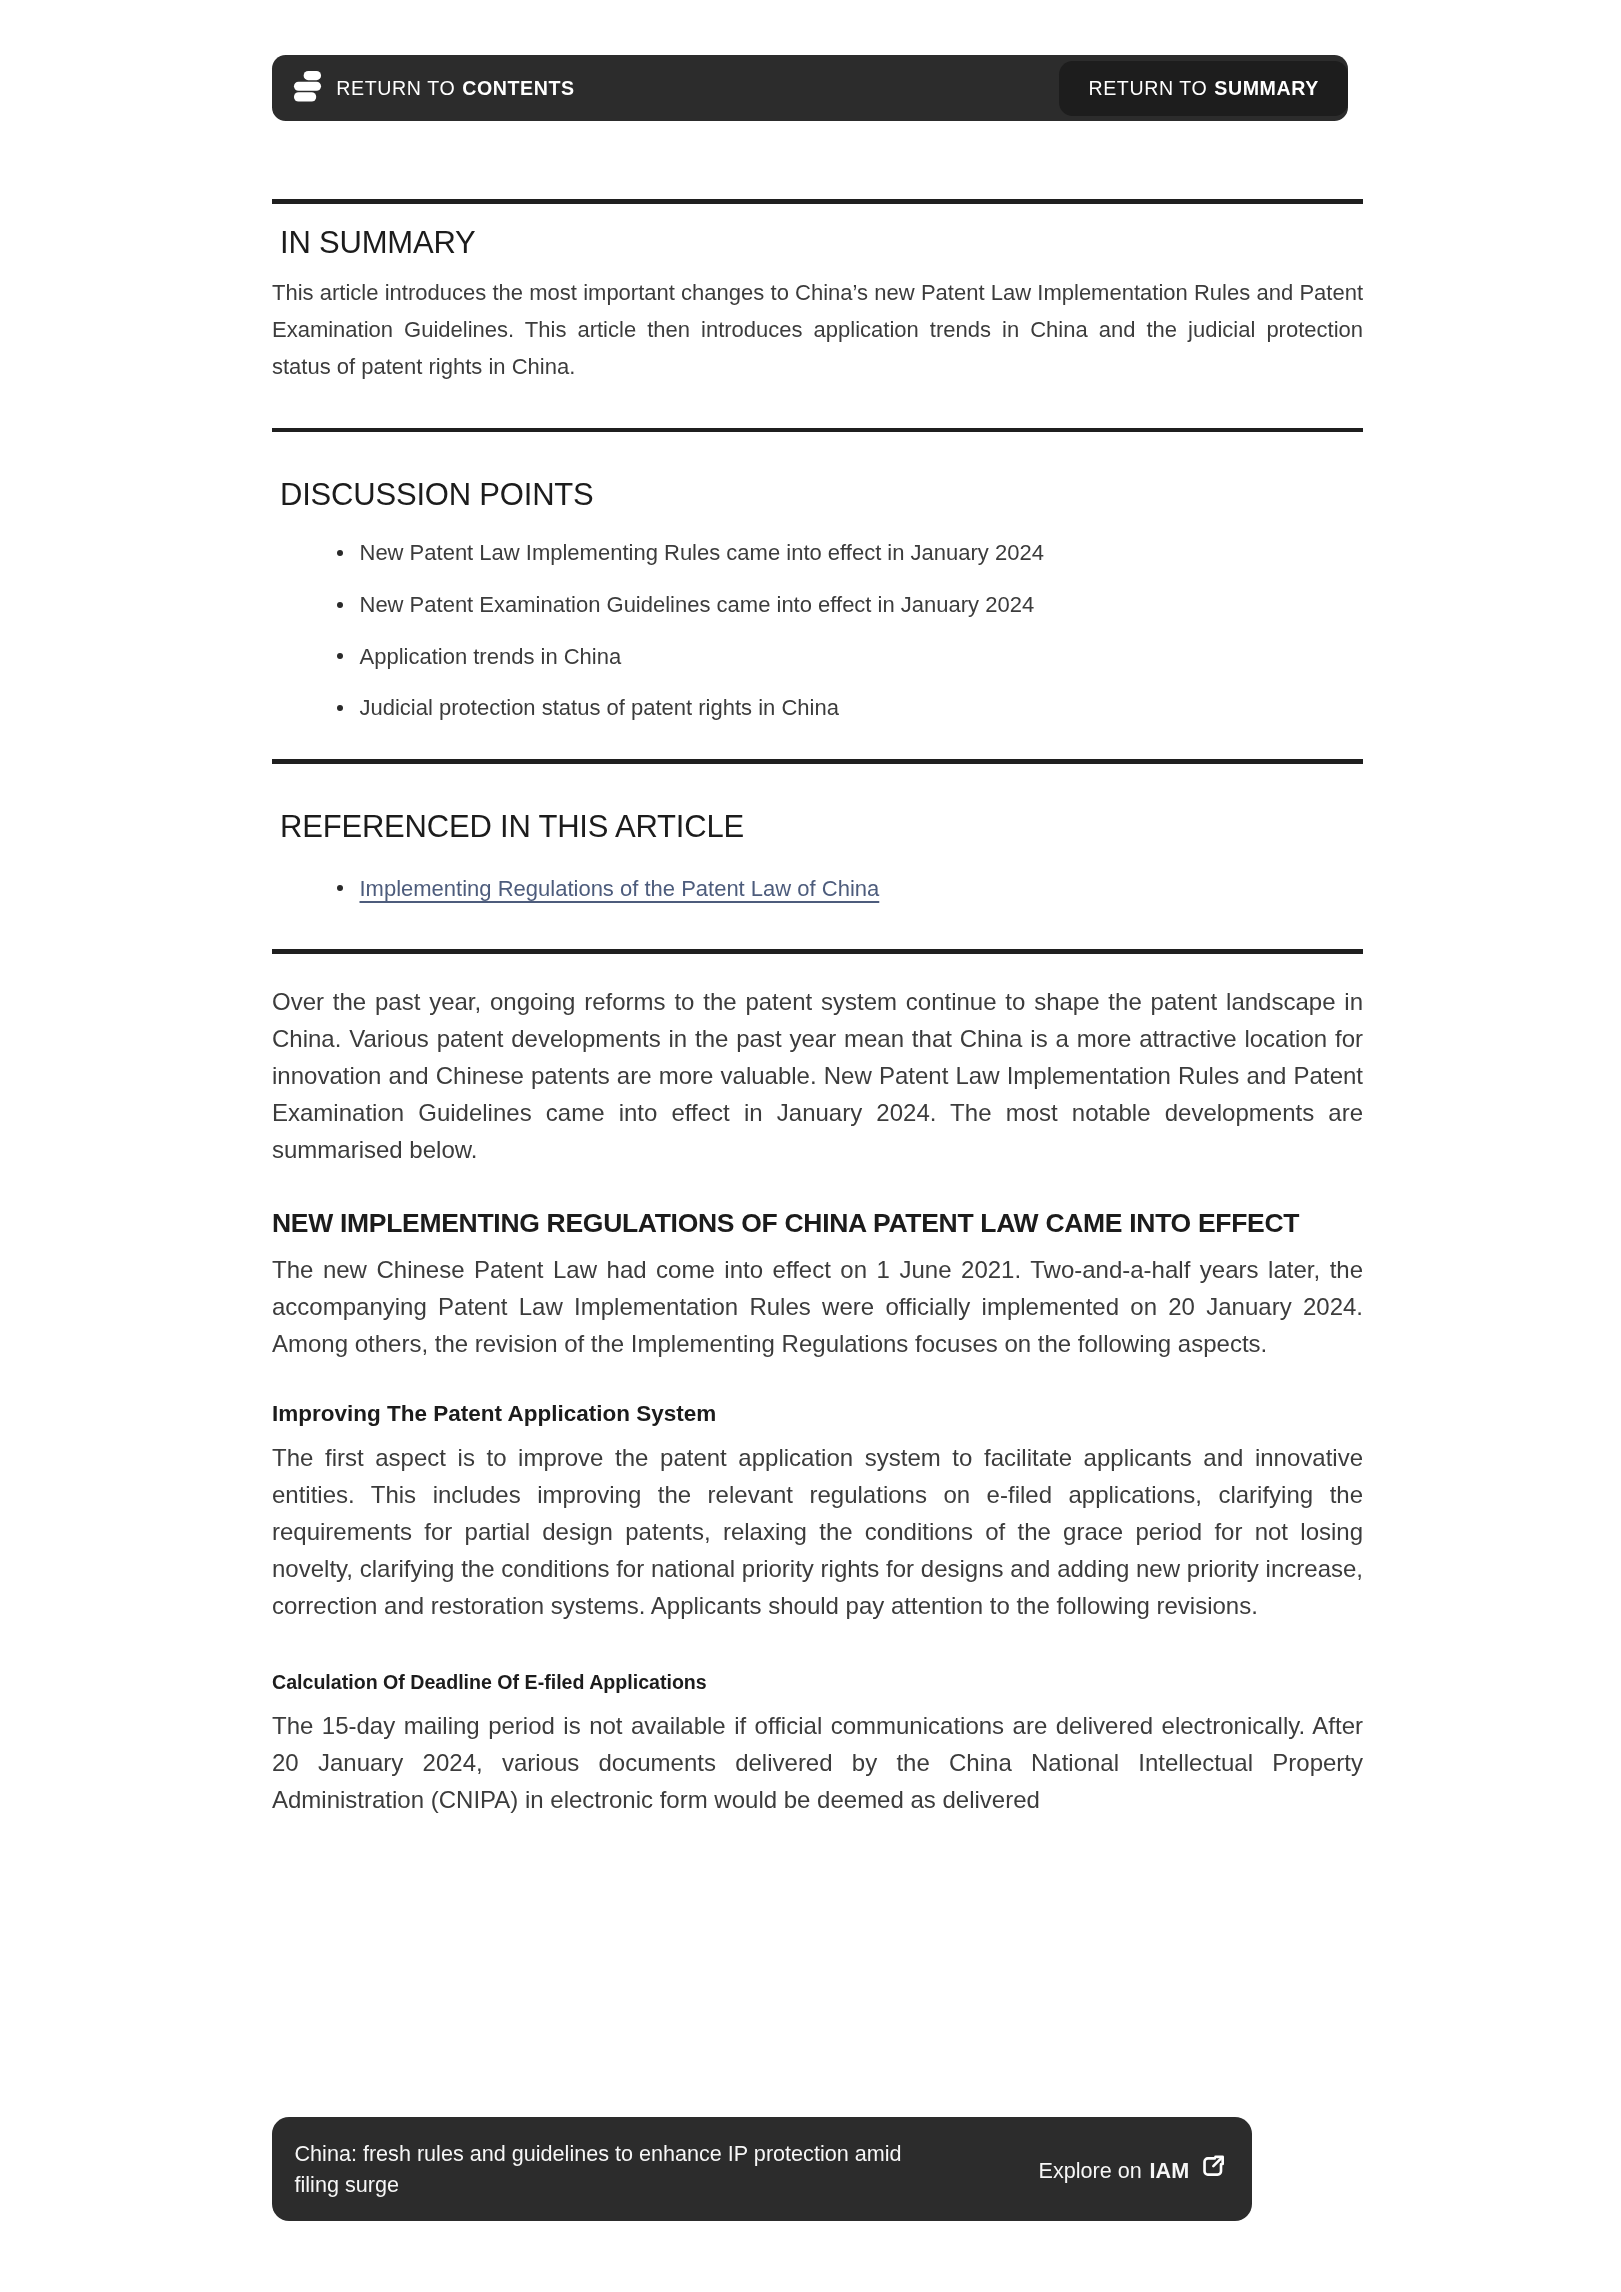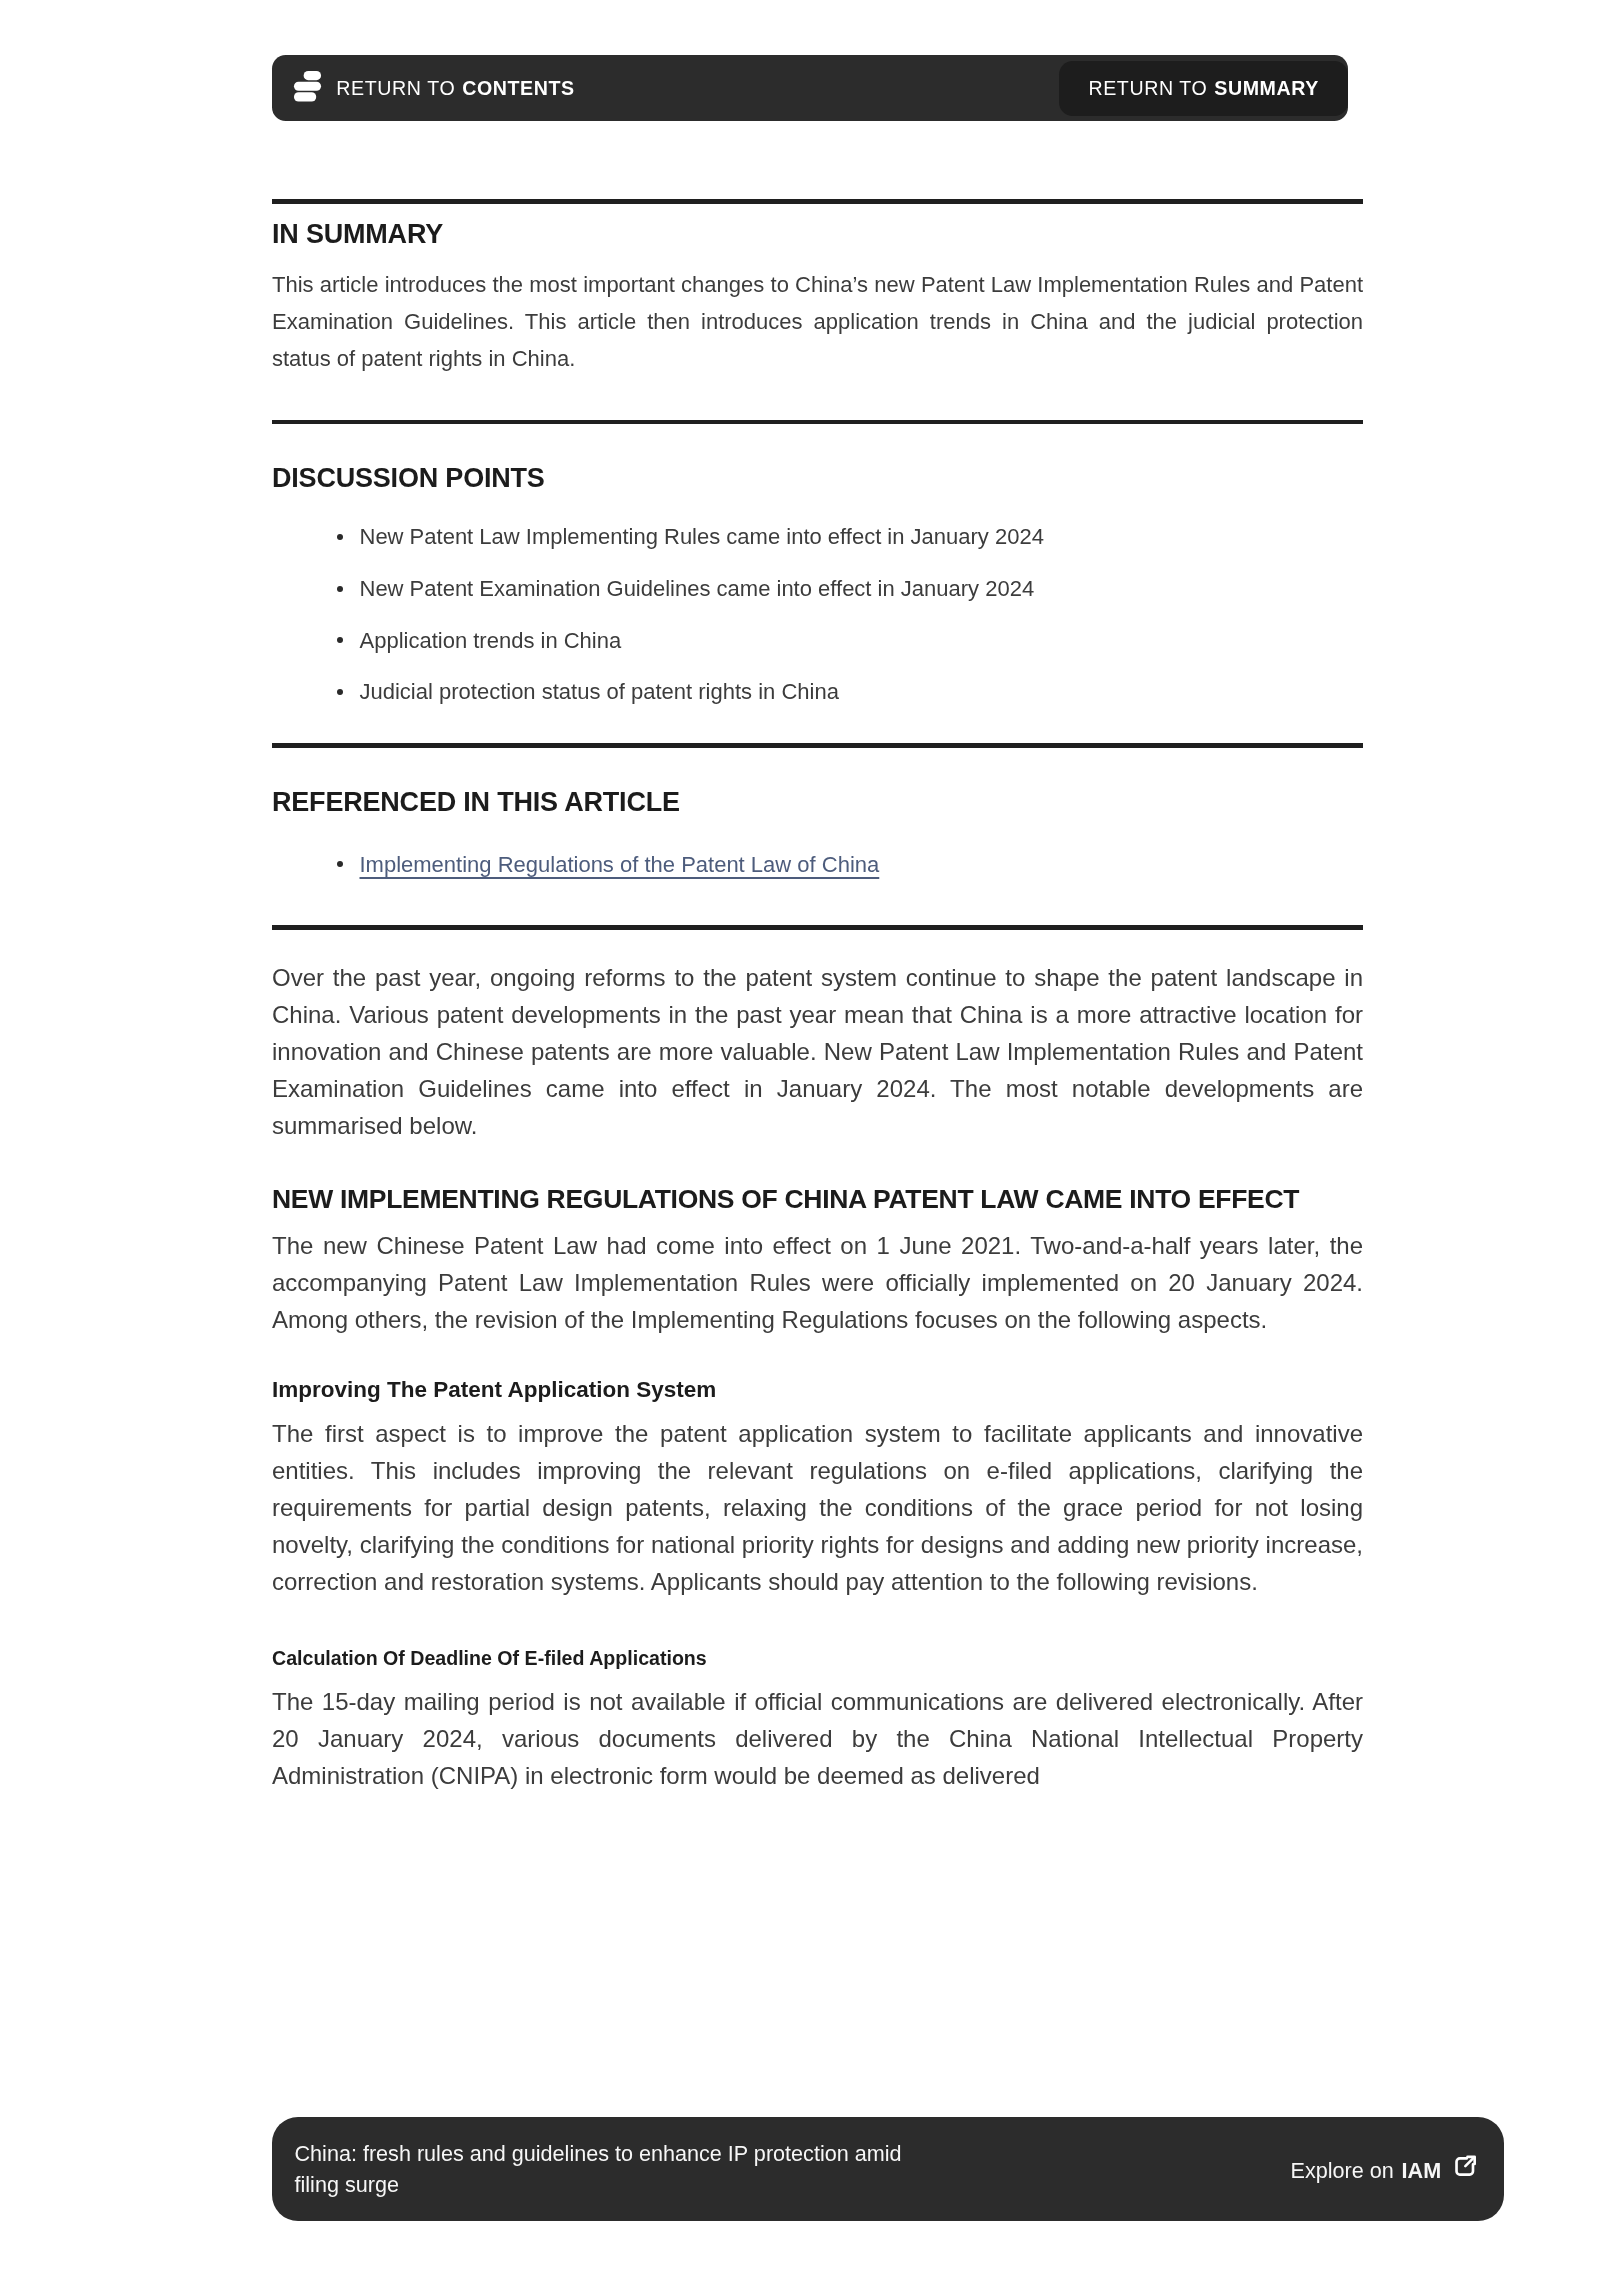--- a/index.html
+++ b/index.html
@@ -43,23 +43,23 @@
   .content {
     position: absolute; left: 272px; top: 199px;
     width: 1091px;
   }
   .rule {
     height: 4.9px; background: #1f1f1f;
     border: none; margin: 0;
   }
   .boxed { padding: 0; }
   .box-head {
-    margin: 0; padding-top: 16.7px;
-    font-size: 27px; line-height: 27.4px;
-    font-weight: 700; color: #1c1c1c;
+    margin: 8px; padding-top: 16.7px;
+    font-size: 31px; line-height: 27.4px;
+    font-weight: 400; color: #1c1c1c;
     letter-spacing: -0.2px;
   }
   .summary-body {
     margin: 17.6px 0 0 0; padding-bottom: 43px;
     font-size: 22px; line-height: 37px;
     text-align: justify;
   }
   .box-head.gap { padding-top: 41px; }
 
   ul.dotlist {
@@ -108,23 +108,23 @@
   .sec-head-sm {
     margin: 47px 0 0 0;
     font-size: 19.6px; line-height: 23.5px;
     font-weight: 700; color: #1c1c1c;
   }
   .after-head { margin-top: 12.7px; }
 
   
   .bottombar {
     position: absolute; left: 272px; top: 2117px;
-    width: 1232px; height: 104px;
+    width: 980px; height: 104px;
     background: #2c2c2c;
-    border-radius: 26px;
+    border-radius: 17px;
     display: flex; align-items: center; justify-content: space-between;
     color: #f7f7f7;
   }
   .bottombar-title {
     padding-left: 22.5px;
     max-width: 627px;
     font-size: 21.6px; line-height: 31px;
     font-weight: 400;
   }
   .bottombar-right {

